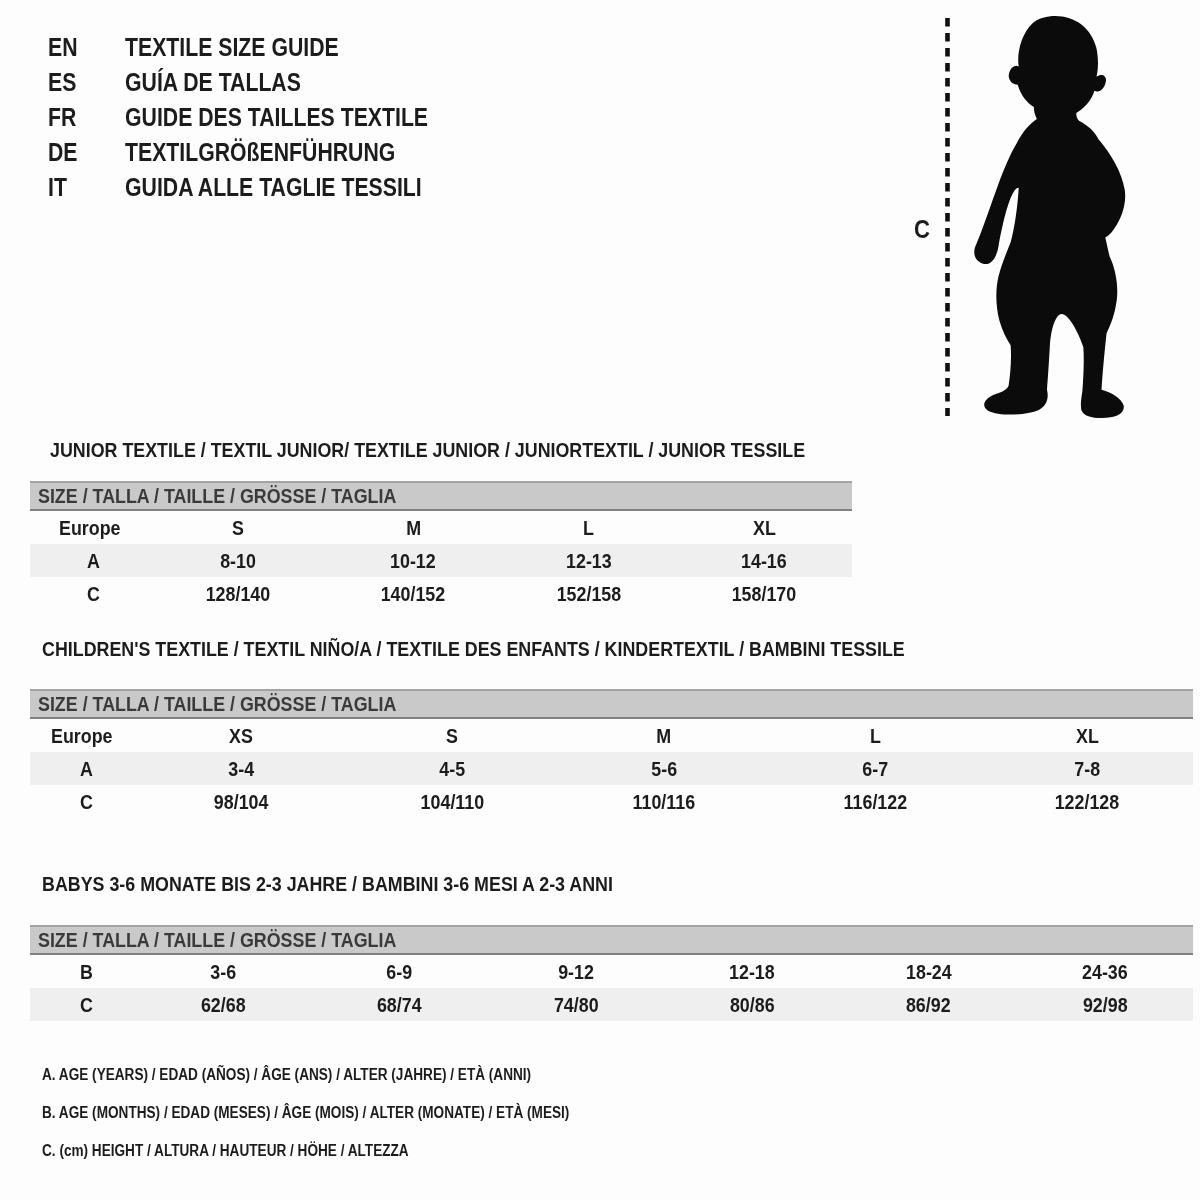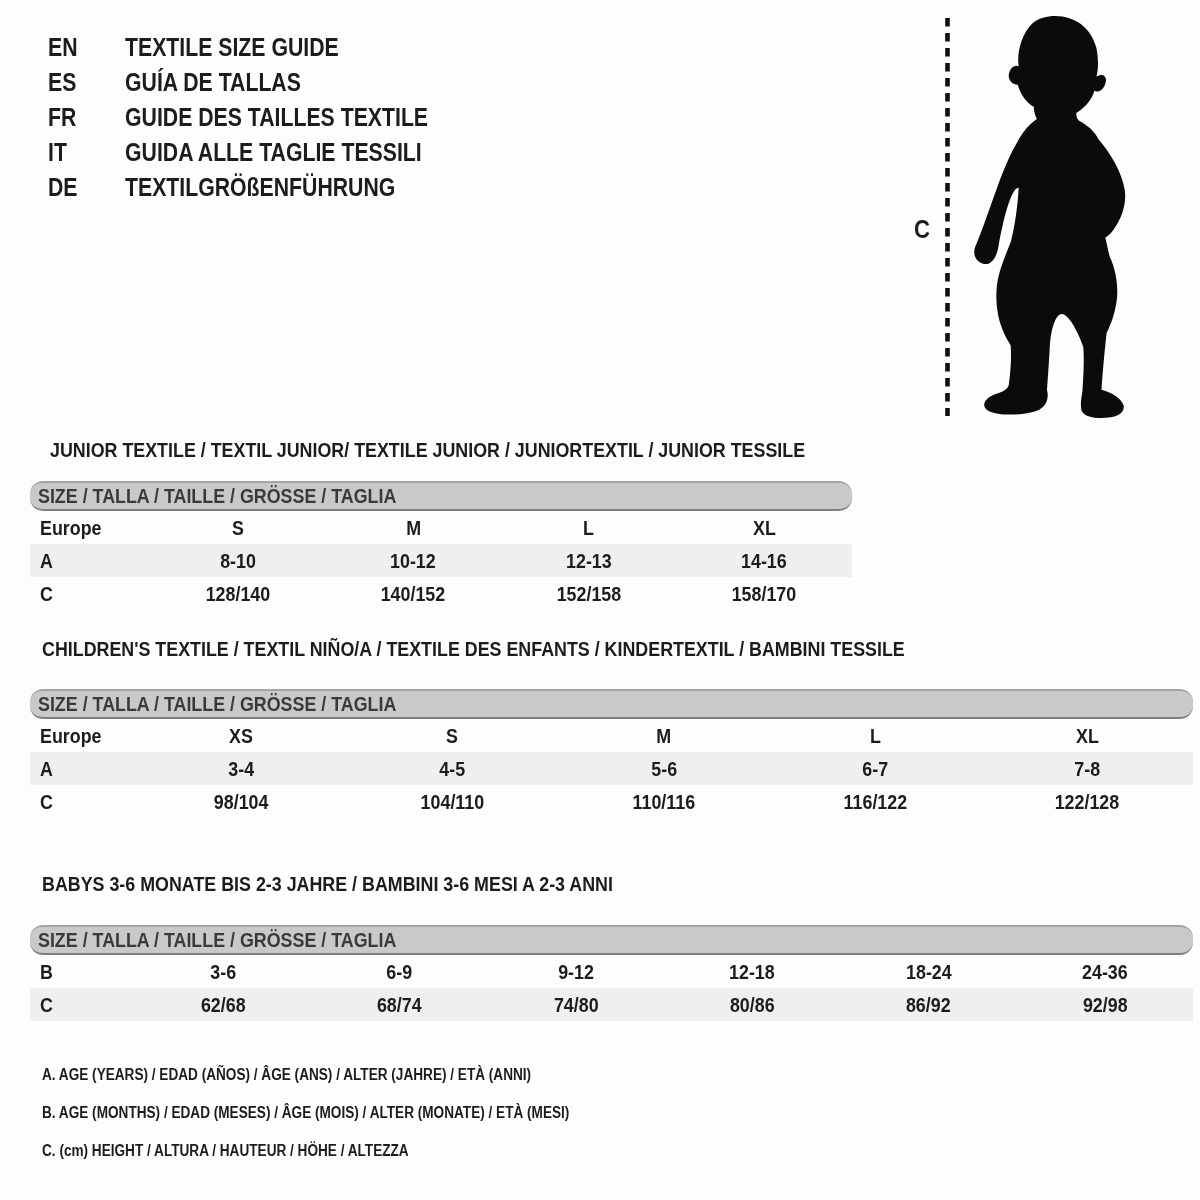--- a/index.html
+++ b/index.html
@@ -35,29 +35,29 @@
   
   .tbl { position:absolute; left:30px; }
   .junior   { top:481px; width:822px; }
   .children { top:689px; width:1163px; }
   .babies   { top:925px; width:1163px; }
 
   .size-bar {
     height:30px; background:#c9c9c9;
     border-top:2px solid #a3a3a3; border-bottom:2px solid #7f7f7f;
     display:flex; align-items:center; padding-left:8px;
-    font-size:21px; color:#3a3a3a;border-radius:13px;
+    font-size:21px; color:#3a3a3a;
   }
   .trow { display:grid; height:33px; align-items:center; font-size:21px; }
   .junior   .trow { grid-template-columns:120px repeat(4,1fr); }
   .children .trow { grid-template-columns:105px repeat(5,1fr); }
   .babies   .trow { grid-template-columns:105px repeat(6,1fr); }
   .stripe { background:#efefef; }
   .cell { text-align:center; }
-  .cell.left { text-align:left; padding-left:10px; }
+  .cell.left { text-align:center; padding-left:10px; }
 
   
   .legend { position:absolute; left:42px; top:1056px; }
   .legend-line { height:38px; display:flex; align-items:center; font-size:16px; }
 </style>
 </head>
 <body>
 
 <div class="page">
 
@@ -68,26 +68,26 @@
     </div>
     <div class="lang-row">
       <span class="lang-code"><span class="cndL">ES</span></span>
       <span class="cndL">GUÍA DE TALLAS</span>
     </div>
     <div class="lang-row">
       <span class="lang-code"><span class="cndL">FR</span></span>
       <span class="cndL">GUIDE DES TAILLES TEXTILE</span>
     </div>
     <div class="lang-row">
+      <span class="lang-code"><span class="cndL">DE</span></span>
+      <span class="cndL">TEXTILGRÖßENFÜHRUNG</span>
+    </div>
+    <div class="lang-row">
       <span class="lang-code"><span class="cndL">IT</span></span>
       <span class="cndL">GUIDA ALLE TAGLIE TESSILI</span>
-    </div>
-    <div class="lang-row">
-      <span class="lang-code"><span class="cndL">DE</span></span>
-      <span class="cndL">TEXTILGRÖßENFÜHRUNG</span>
     </div>
   </div>
 
   <div class="figure">
     <span class="c-label"><span class="cndL">C</span></span>
     <svg class="dash-line" width="7" height="402" viewBox="0 0 7 402">
       <line x1="3.5" y1="2" x2="3.5" y2="400" stroke="#101010" stroke-width="4.6" stroke-dasharray="8.5 6.5"></line>
     </svg>
     <svg class="baby" width="174" height="406" viewBox="0 0 172 402">
       <path fill="#0b0b0b" d="M92,2

